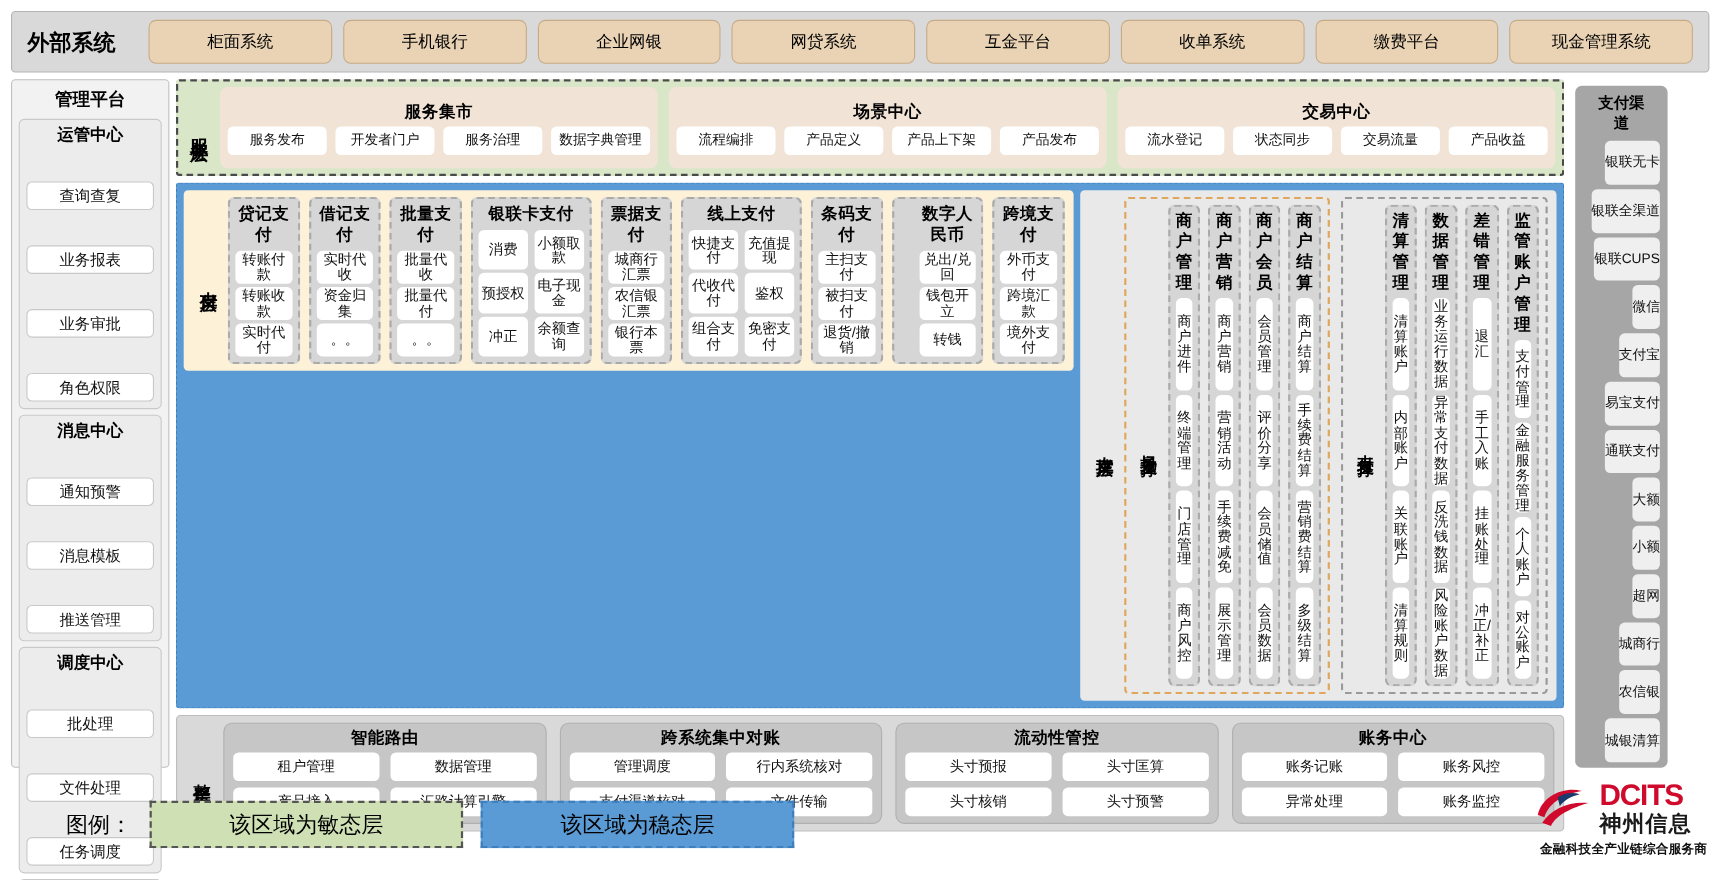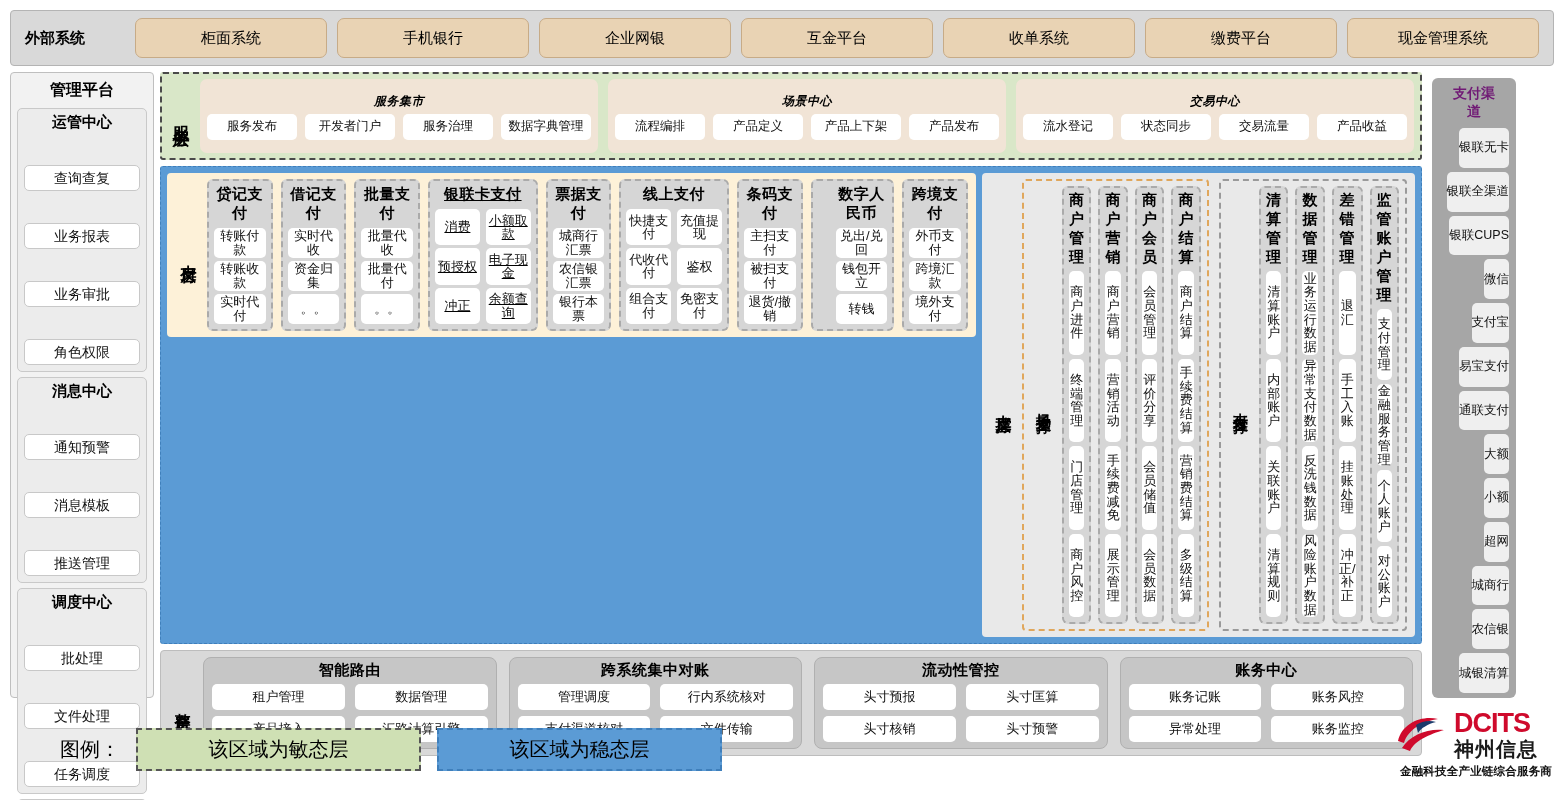--- a/index.html
+++ b/index.html
@@ -19,21 +19,21 @@
     font-weight:bold;font-size:17px;letter-spacing:3px;
     display:flex;align-items:center;justify-content:center;
   }
 
   
   .ext-bar{
     position:absolute;left:10px;top:10px;width:1544px;height:56px;
     background:#d9d9d9;border:1px solid #b4b4b4;border-radius:4px;
     display:flex;align-items:center;padding:0 14px;box-sizing:border-box;gap:0;
   }
-  .ext-title{font-weight:bold;font-size:15px;width:110px;flex:none;}
+  .ext-title{font-weight:bold;font-size:20px;width:110px;flex:none;}
   .ext-list{display:flex;flex:1;justify-content:space-between;gap:10px;}
   .ext-item{
     flex:1;height:38px;background:#e9d3b4;border:1px solid #c7ab87;border-radius:7px;
     display:flex;align-items:center;justify-content:center;font-size:15px;
   }
 
   
   .mgmt{
     position:absolute;left:10px;top:72px;width:144px;height:626px;
     background:#f2f2f2;border:1px solid #bfbfbf;border-radius:4px;
@@ -56,21 +56,21 @@
     background:#d9e7c8;border:2px dashed #4a4a4a;border-radius:3px;
     box-sizing:border-box;display:flex;align-items:center;padding:5px 6px;gap:6px;
   }
   .svc-vlabel{width:26px;height:100%;}
   .svc-groups{display:flex;flex:1;gap:10px;height:100%;}
   .svc-grp{
     flex:1;background:#f1e4d6;border-radius:7px;
     display:flex;flex-direction:column;align-items:center;justify-content:center;gap:4px;
     padding:3px 7px;box-sizing:border-box;
   }
-  .svc-grp .grp-title{font-size:12px;font-style:italic;}
+  .svc-grp .grp-title{font-size:15px;}
   .svc-chips{display:flex;gap:8px;width:100%;justify-content:center;}
   .svc-chips .chip{flex:1;height:26px;font-size:12.5px;border:none;}
 
   
   .stable{
     position:absolute;left:0;top:94px;width:1262px;height:478px;
     background:#5b9bd5;border:1px dashed #3f7fbb;border-radius:3px;
     box-sizing:border-box;padding:6px;display:flex;flex-direction:row;gap:6px;
   }
 
@@ -128,21 +128,21 @@
   .int-rows{display:flex;flex-direction:column;gap:6px;flex:1;}
   .int-row{display:flex;gap:10px;flex:1;}
   .int-row .chip{flex:1;border:none;font-size:13px;}
 
   
   .chan{
     position:absolute;left:1432px;top:78px;width:84px;height:620px;
     background:#a6a6a6;border-radius:6px;box-sizing:border-box;
     padding:5px 7px;display:flex;flex-direction:column;gap:4px;
   }
-  .chan-title{font-weight:bold;font-size:14px;color:#701a75;text-align:center;margin:2px 12px 3px;}
+  .chan-title{font-weight:bold;font-size:14px;color:#000000;text-align:center;margin:2px 12px 3px;}
   .chan-item{flex:1;background:#efefef;border:none;font-size:12.5px;}
 
   
   .legend{position:absolute;left:60px;top:728px;display:flex;align-items:center;gap:16px;}
   .legend-label{font-size:20px;}
   .legend-box{
     width:285px;height:43px;display:flex;align-items:center;justify-content:center;
     font-size:20px;box-sizing:border-box;
   }
   .legend-agile{background:#cfe0b4;border:2px dashed #555;}
@@ -161,20 +161,21 @@
 <body>
 
 <div class="page">
 
   <div class="ext-bar">
     <div class="ext-title">外部系统</div>
     <div class="ext-list" id="ext-list">
         <div class="ext-item">柜面系统</div>
         <div class="ext-item">手机银行</div>
         <div class="ext-item">企业网银</div>
+        <div class="ext-item">网贷系统</div>
         <div class="ext-item">互金平台</div>
         <div class="ext-item">收单系统</div>
         <div class="ext-item">缴费平台</div>
         <div class="ext-item">现金管理系统</div>
       </div>
   </div>
 
   <div class="mgmt">
     <div class="mgmt-title">管理平台</div>
     <div id="mgmt-groups" style="display:flex;flex-direction:column;gap:5px;">
@@ -282,21 +283,21 @@
                   <div class="chip">批量代收</div>
                 </div>
                 <div class="pay-row">
                   <div class="chip">批量代付</div>
                 </div>
                 <div class="pay-row">
                   <div class="chip">。。</div>
                 </div>
               </div>
             </div>
-            <div class="pay-grp" style="flex: 1.85 1 0%; text-decoration: underline;">
+            <div class="pay-grp" style="flex: 1.85 1 0%;">
               <div class="grp-title">银联卡支付</div>
               <div class="pay-rows">
                 <div class="pay-row">
                   <div class="chip">消费</div>
                   <div class="chip">小额取款</div>
                 </div>
                 <div class="pay-row">
                   <div class="chip">预授权</div>
                   <div class="chip">电子现金</div>
                 </div>

